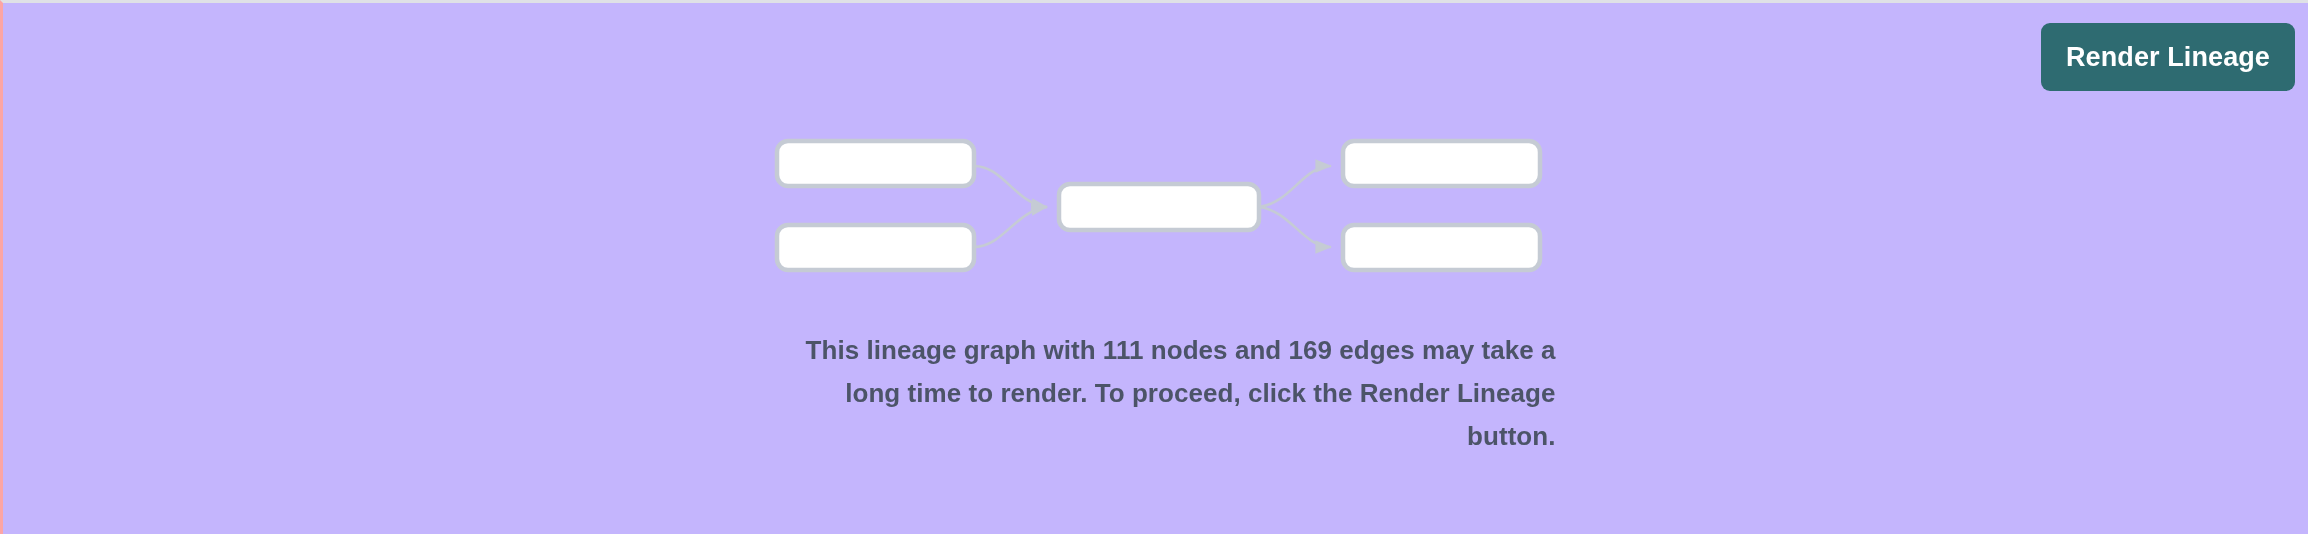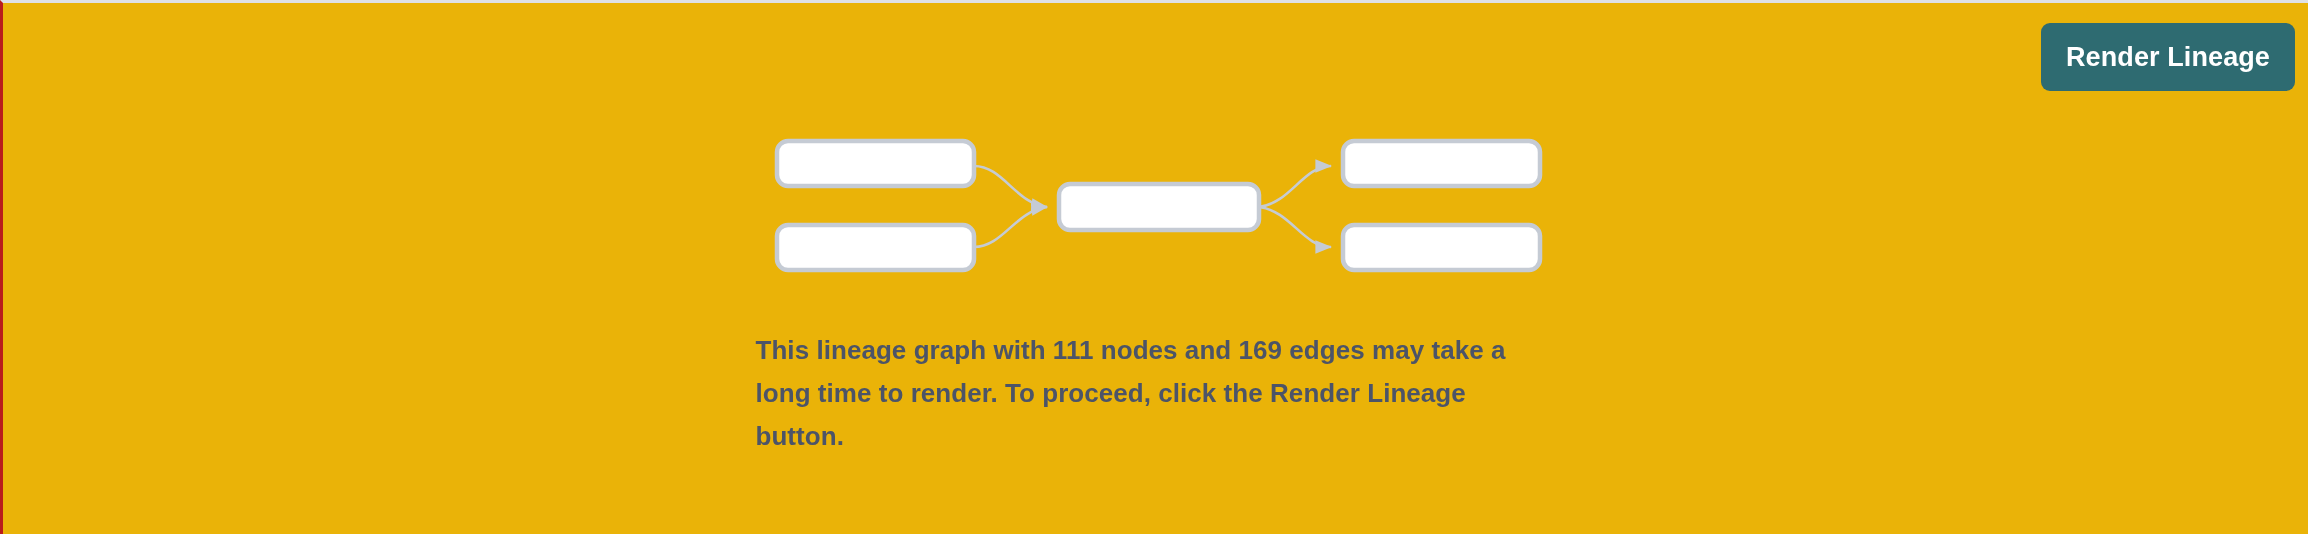--- a/index.html
+++ b/index.html
@@ -7,23 +7,23 @@
     padding: 0;
     background: #ffffff;
   }
   body {
     font-family: "Liberation Sans", sans-serif;
   }
   #app {
     position: relative;
     width: 2308px;
     height: 534px;
-    background: #eab308;
+    background: #c4b5fd;
     border-top: 3px solid #dfe1e6;
-    border-left: 3px solid #b91c1c;
+    border-left: 3px solid #fca5a5;
     box-sizing: border-box;
     overflow: hidden;
   }
 
   
   .render-btn {
     position: absolute;
     left: 2038px;
     top: 20px;
     width: 254px;
@@ -68,21 +68,21 @@
     stroke-width: 2.6;
   }
 
   
   .message {
     position: absolute;
     left: 50%;
     transform: translateX(-50%);
     top: 326px;
     width: 800px;
-    text-align: left;
+    text-align: right;
     color: #4c5468;
     font-family: "Liberation Sans", sans-serif;
     font-size: 26px;
     font-weight: bold;
     line-height: 43px;
     letter-spacing: 0.05px;
   }
 </style>
 </head>
 <body>

